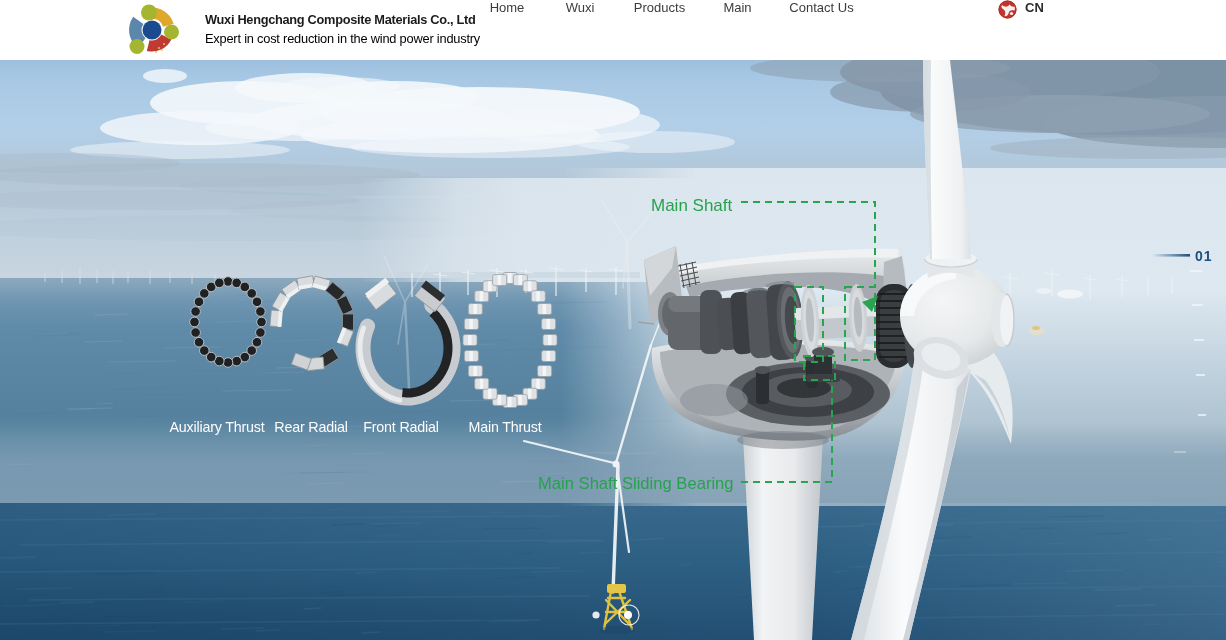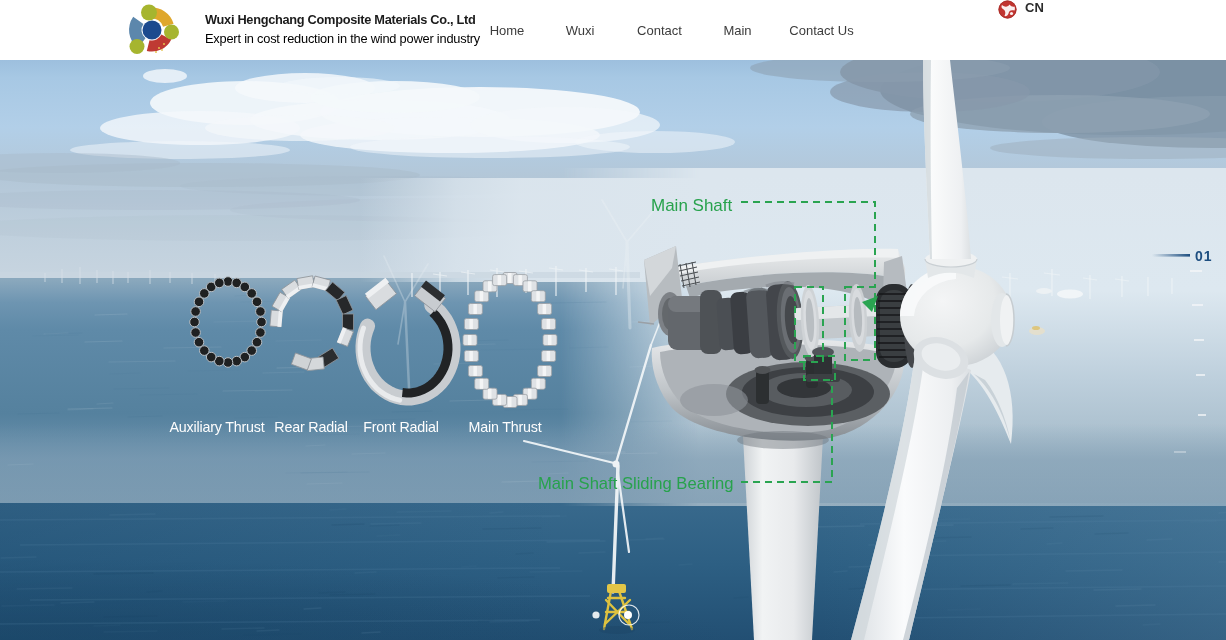--- a/index.html
+++ b/index.html
@@ -4,21 +4,21 @@
 <style>
 *{margin:0;padding:0;box-sizing:border-box}
 html,body{width:1226px;height:640px;overflow:hidden;font-family:"Liberation Sans",sans-serif;background:#fff}
 .page{position:relative;width:1226px;height:640px}
 .hero-svg{position:absolute;left:0;top:0}
 .header{position:absolute;left:0;top:0;width:1226px;height:60px;background:#fff;z-index:10}
 .logo{position:absolute;left:118px;top:3px}
 .tblock{position:absolute;left:205px;top:12px;width:300px}
 .t1{font-size:12.8px;font-weight:bold;color:#1b1b1b;letter-spacing:-0.3px;white-space:nowrap}
 .t2{font-size:12.8px;color:#000000;margin-top:4px;letter-spacing:-0.2px;white-space:nowrap}
-.nav{position:absolute;top:0;left:468px;height:60px;display:flex;align-items:center;z-index:11}
+.nav{position:absolute;top:0;left:468px;height:60px;display:flex;z-index:11}
 .nav a{display:block;text-align:center;font-size:13px;color:#3c3c3c;text-decoration:none}
 .lang{position:absolute;top:0;left:998px;height:60px;display:flex;z-index:11}
 .cn{font-size:13px;font-weight:bold;color:#2b2b2b;margin-left:8px}
 </style>
 </head>
 <body>
 <div class="page">
 <svg class="hero-svg" width="1226" height="640" viewBox="0 0 1226 640">
 <defs>
 <linearGradient id="sky" x1="0" y1="60" x2="0" y2="285" gradientUnits="userSpaceOnUse">
@@ -657,21 +657,21 @@
 <circle cx="53.5" cy="29" r="7.5" fill="#a6b52f"></circle>
 <circle cx="19" cy="43.5" r="7.5" fill="#a6b52f"></circle>
 </svg>
 <div class="tblock">
 <div class="t1">Wuxi Hengchang Composite Materials Co., Ltd</div>
 <div class="t2">Expert in cost reduction in the wind power industry</div>
 </div>
 <div class="nav">
 <a style="width:78px">Home</a>
 <a style="width:68px">Wuxi</a>
-<a style="width:91px">Contact</a>
+<a style="width:91px">Products</a>
 <a style="width:65px">Main</a>
 <a style="width:103px">Contact Us</a>
 </div>
 <div class="lang">
 <svg width="19" height="19" viewBox="0 0 19 19">
 <circle cx="9.5" cy="9.5" r="9" fill="#c13531"></circle>
 <path d="M 4,5 C 7,7.5 10,7 11.5,4.5 C 13,6.5 15,7 16.5,6.5 C 17,8 17,9 16.5,10.5 C 13,9.5 11,10.5 10.5,13.5 C 10,15.5 8,16.5 6.5,16 C 8,13 7.5,10.5 5,9 C 3.5,8 3,6.5 4,5 Z" fill="#ffffff" opacity="0.92"></path>
 <circle cx="13.5" cy="13.5" r="1.6" fill="#ffffff" opacity="0.92"></circle>
 <circle cx="9.5" cy="9.5" r="8.6" fill="none" stroke="#a52c28" stroke-width="0.8"></circle>
 </svg>

